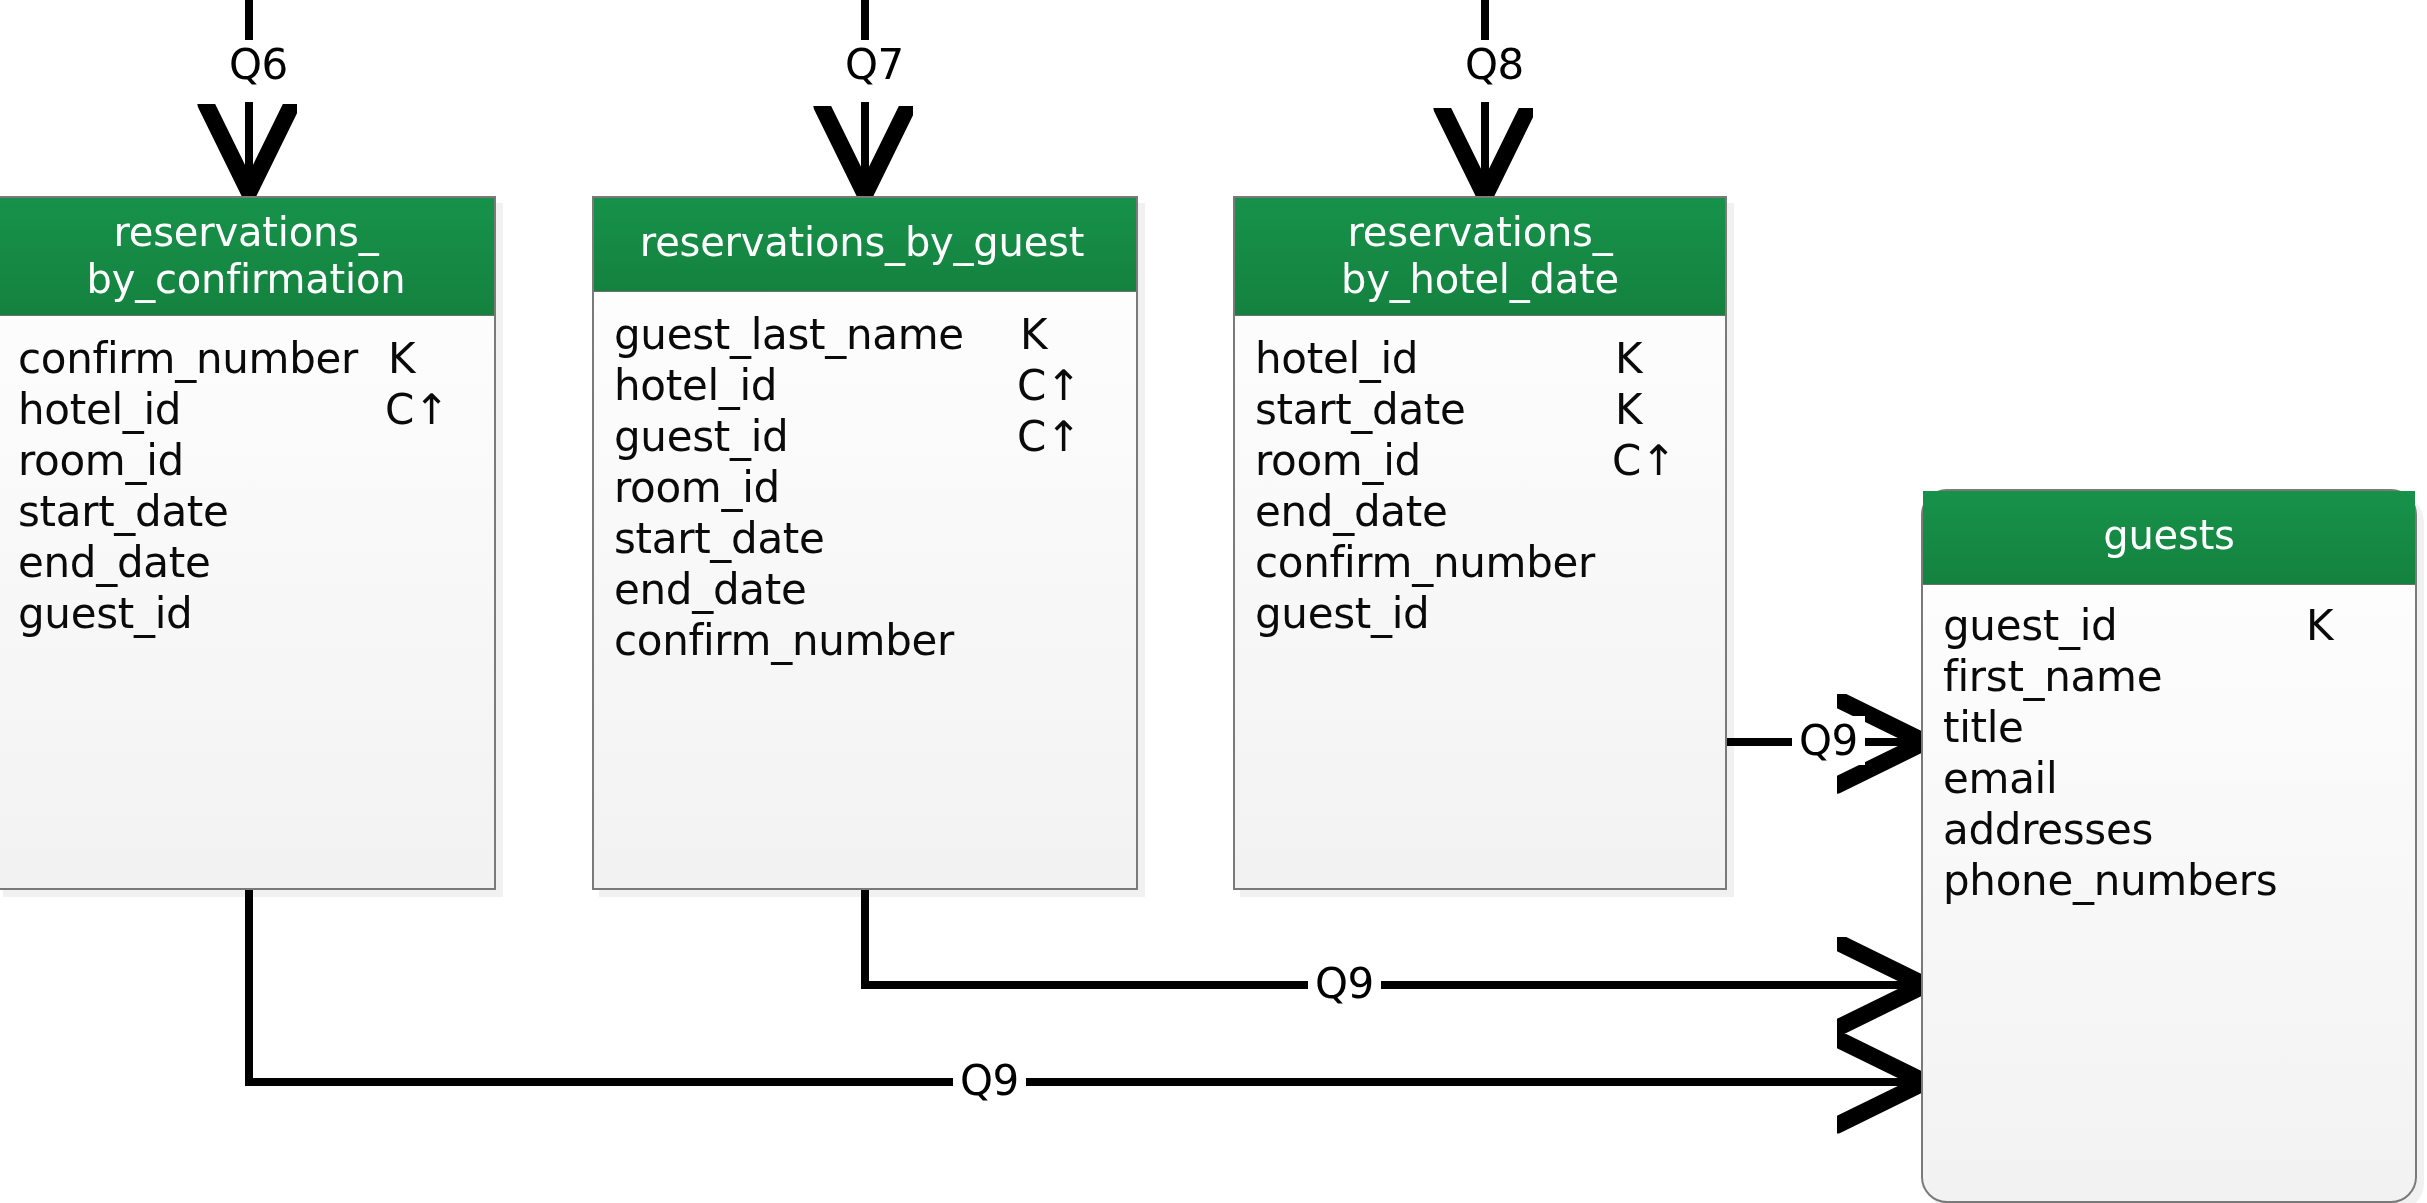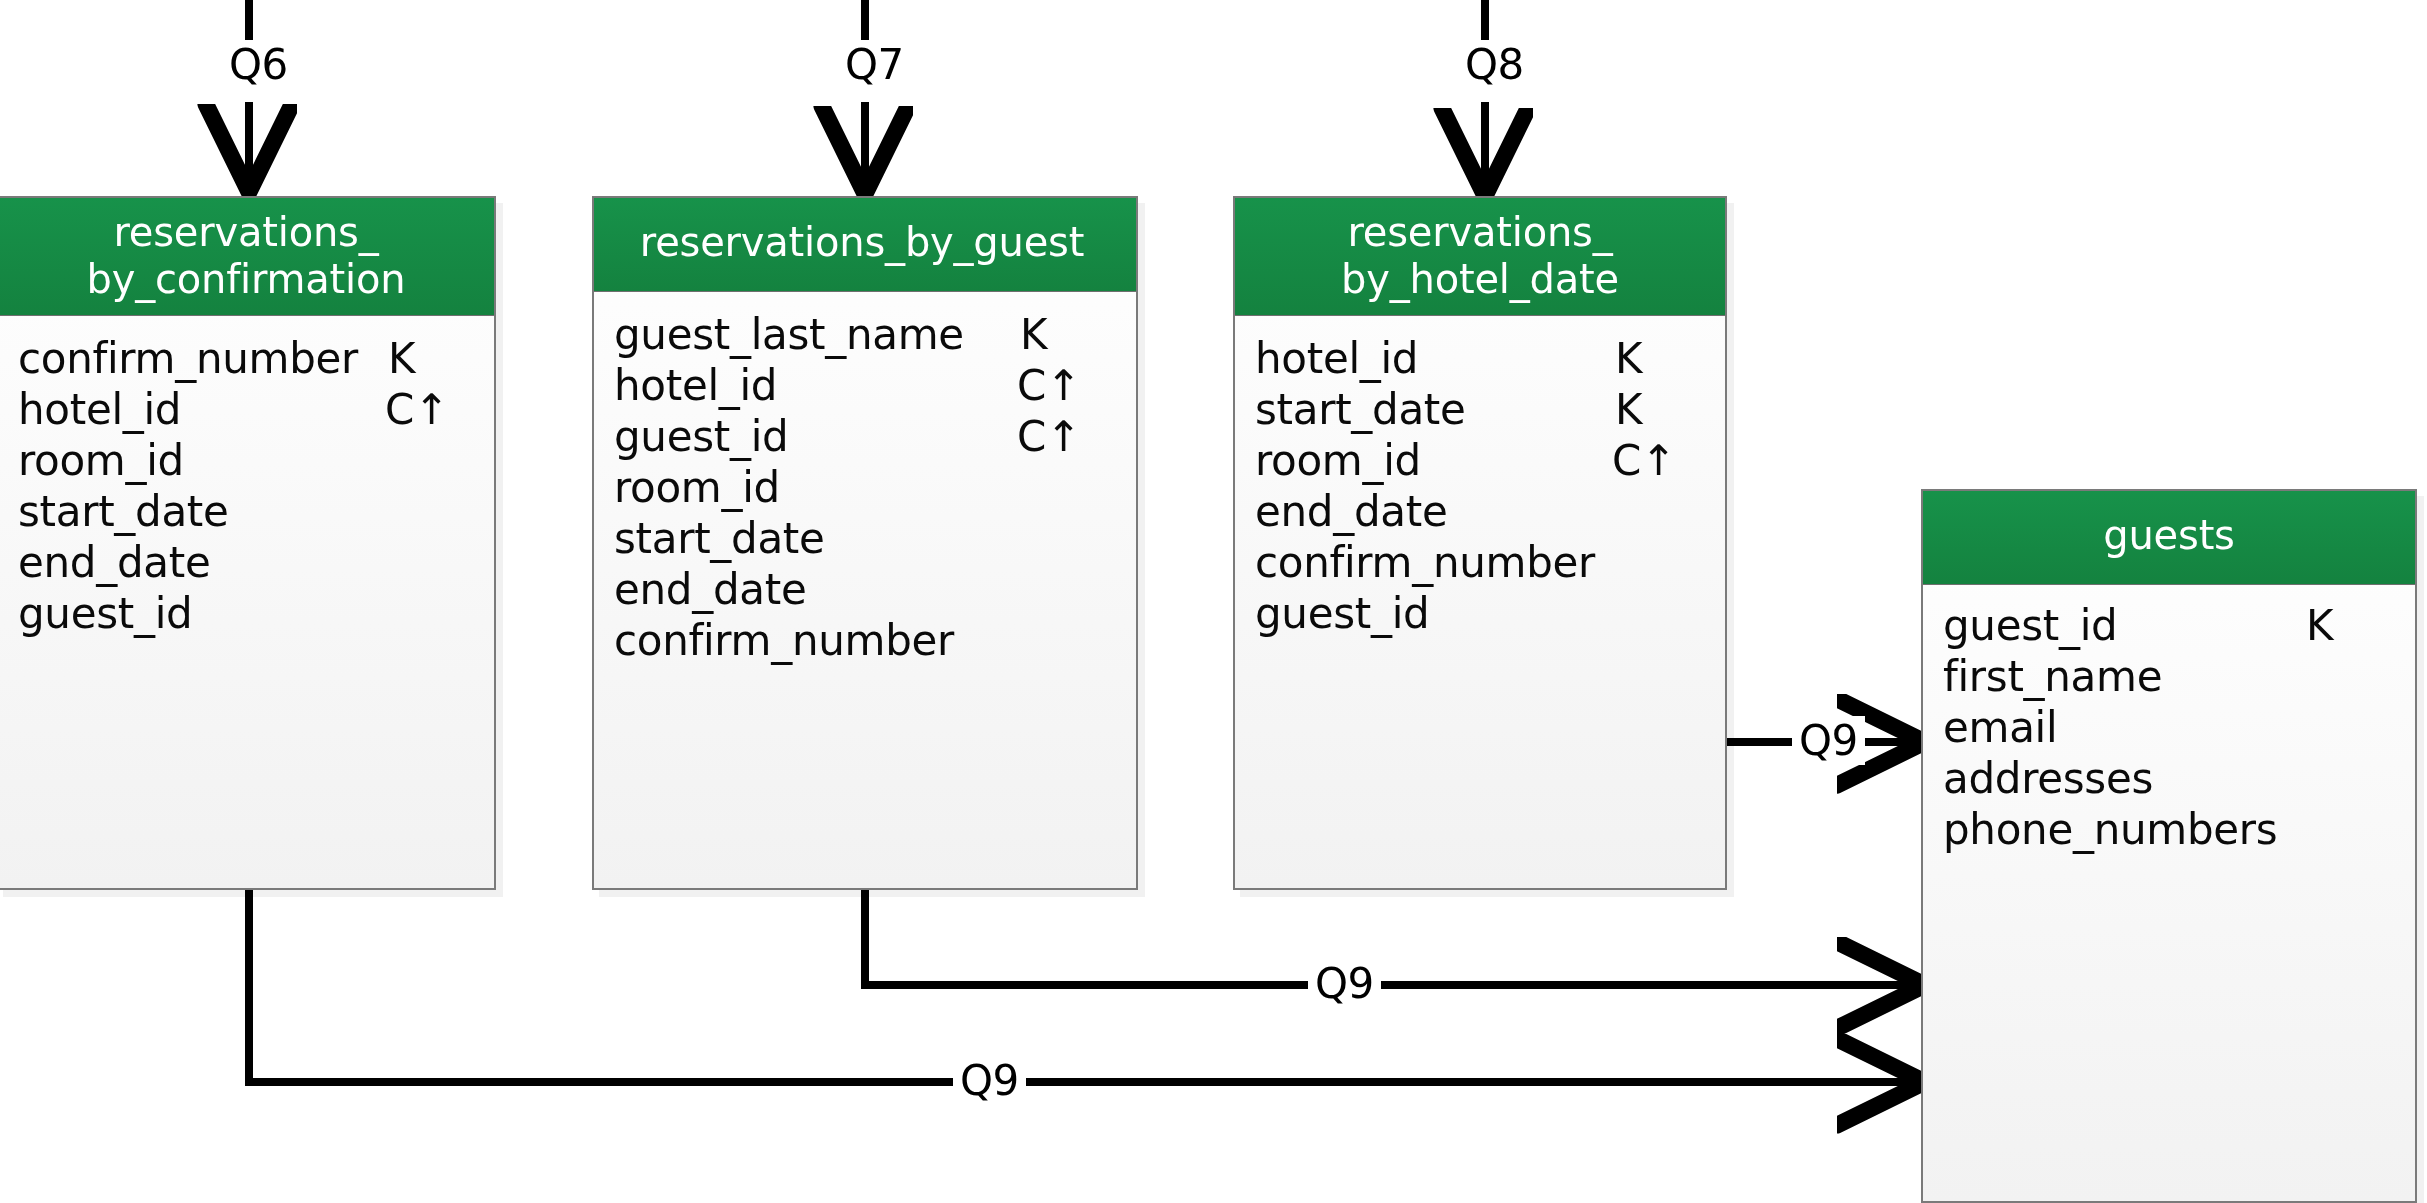--- a/index.html
+++ b/index.html
@@ -195,32 +195,36 @@
         <span class="col-name">confirm_number</span>
         <span class="col-key" style="left:377px;"></span>
       </div>
       <div class="col-row">
         <span class="col-name">guest_id</span>
         <span class="col-key" style="left:377px;"></span>
       </div>
     </div>
   </div>
 
-  <div class="table-box" style="left:1921px;top:489px;width:496px;height:714px;">
+  <div class="table-box" style="left:1921px;top:489px;width:496px;height:714px;border-radius:26px;">
     <div class="table-header" style="line-height:47px;padding:21px 6px 25px 6px;">guests</div>
     <div class="table-body" style="padding-top:16px;">
       <div class="col-row">
         <span class="col-name">guest_id</span>
         <span class="col-key" style="left:383px;">K</span>
       </div>
       <div class="col-row">
         <span class="col-name">first_name</span>
         <span class="col-key" style="left:383px;"></span>
       </div>
       <div class="col-row">
+        <span class="col-name">title</span>
+        <span class="col-key" style="left:383px;"></span>
+      </div>
+      <div class="col-row">
         <span class="col-name">email</span>
         <span class="col-key" style="left:383px;"></span>
       </div>
       <div class="col-row">
         <span class="col-name">addresses</span>
         <span class="col-key" style="left:383px;"></span>
       </div>
       <div class="col-row">
         <span class="col-name">phone_numbers</span>
         <span class="col-key" style="left:383px;"></span>

